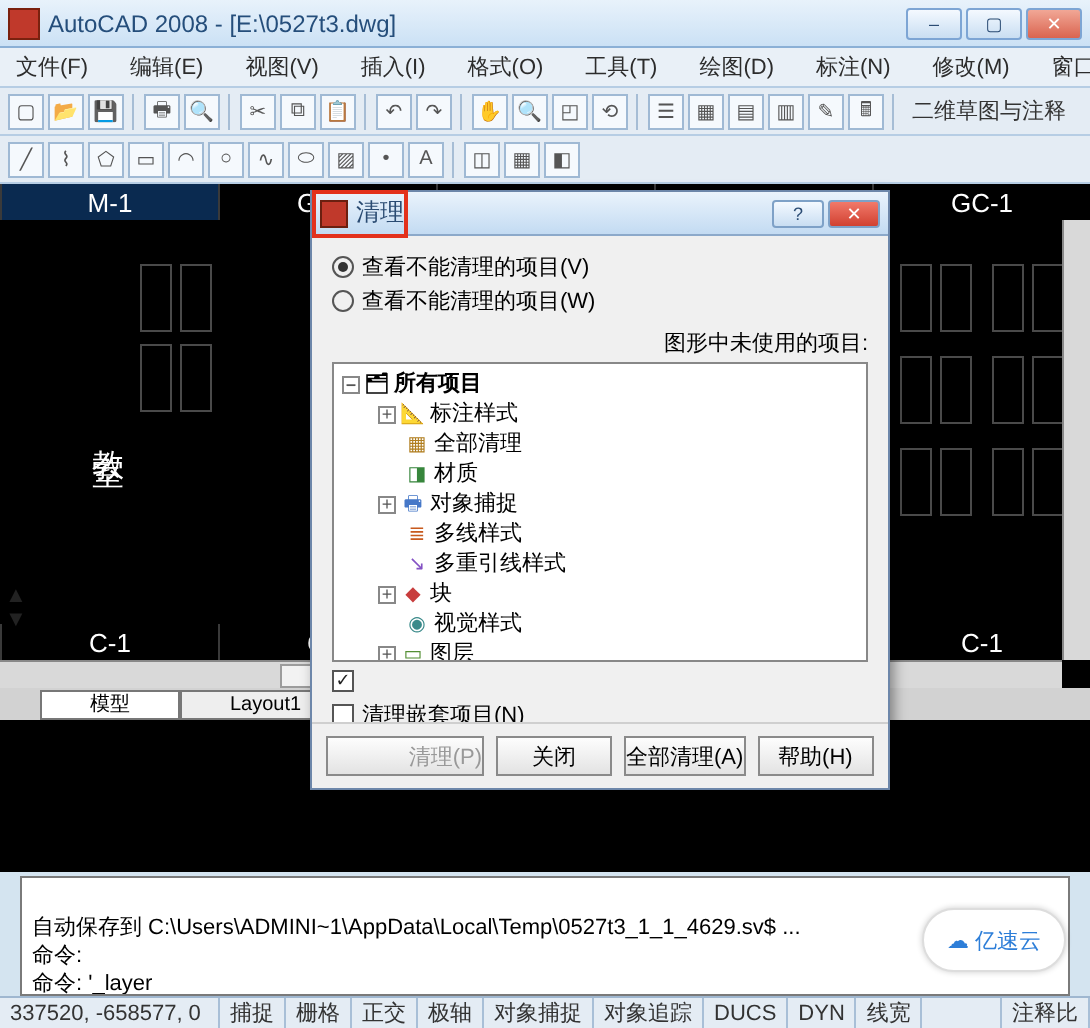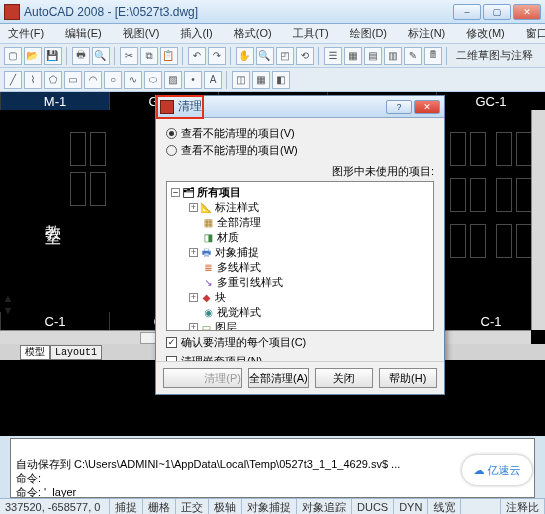--- a/index.html
+++ b/index.html
@@ -20,21 +20,21 @@
 .ruler-top { position: absolute; top: 0; left: 0; right: 0; height: 18px; display: flex; }
 .col-label { color: #fff; border-left: 1px solid #3a3a3a; font-size: 13px; display: flex; align-items: center; justify-content: center; flex: 1; }
 .col-label.marker { background: #0a2a50; }
 .room-label { position: absolute; left: 42px; top: 120px; color: #fff; writing-mode: vertical-rl; font-size: 16px; letter-spacing: 3px; }
 .desk { position: absolute; border: 1px solid #4a4a4a; background: #000; }
 .bottom-cols { position: absolute; bottom: 106px; left: 0; right: 0; height: 18px; display: flex; }
 .scroll-h { position: absolute; bottom: 92px; left: 0; right: 14px; height: 14px; background: #d9d9d9; border-top:1px solid #888;}
 .scroll-h-thumb { position:absolute; left:140px; width:260px; height:12px; top:1px; background:#f2f2f2; border:1px solid #9c9c9c; }
 .scroll-v { position: absolute; right: 0; top: 18px; bottom: 106px; width: 14px; background: #d9d9d9; border-left:1px solid #888;}
 .layout-tabs { position: absolute; bottom: 76px; left: 0; right: 0; height: 16px; background: #d2d2d2; display: flex; align-items: center; padding-left: 20px; gap: 0; }
-.layout-tab { background: #eee; border: 1px solid #777; padding: 0 4px; height: 15px; line-height: 13px; font-size: 10px; font-family: Liberation Mono, monospace; }
+.layout-tab { background: #eee; border: 1px solid #777; padding: 0 24px; height: 15px; line-height: 13px; font-size: 10px; }
 .layout-tab.active { background: #fff; }
 .cmd-area { position: absolute; bottom: 16px; left: 10px; right: 10px; height: 60px; background: #fff; border: 1px solid #7a7a7a; padding: 18px 5px; font-family: Consolas, monospace; font-size: 11px; line-height: 14px; overflow: hidden; }
 .statusbar { position: absolute; bottom: 0; left: 0; right: 0; height: 16px; background: #e4ecf4; border-top: 1px solid #9fb7d0; display: flex; font-size: 10px; color: #333; }
 .status-cell { border-right: 1px solid #a8bfd7; padding: 0 5px; height: 100%; line-height: 16px; }
 
 .dialog { position: absolute; left: 155px; top: 95px; width: 290px; height: 300px; background: #f0f0f0; border: 1px solid #6d87aa; box-shadow: 2px 2px 6px rgba(0,0,0,0.4); display: flex; flex-direction: column; }
 .dlg-title { height: 22px; background: linear-gradient(#eaf3fc,#c3dbf2); display:flex; align-items:center; padding:0 4px; border-bottom:1px solid #8ca9ca;}
 .dlg-title-icon { width:14px; height:14px; background:#c0392b; margin-right:4px; border:1px solid #6b1f10;}
 .dlg-title-text { flex:1; color:#2a4b72; font-size:12px;}
 .dlg-title-highlight { position:absolute; left:0px; top:-1px; width:48px; height:24px; border:2px solid #e3311c; pointer-events:none;}
@@ -276,31 +276,30 @@
           </div>
           <div class="tree-item indent1">
             <span class="exp">+</span>
             <span class="ticon" style="color: rgb(84, 143, 52);">▭</span>
             <span>图层</span>
           </div>
         </div>
     </div>
     <div class="check-row">
       <span class="check">✓</span>
-      <span>确认要清理的每个项目(C)</span>
     </div>
     <div class="check-row">
       <span class="check"></span>
       <span>清理嵌套项目(N)</span>
     </div>
   </div>
   <div class="dlg-actions">
     <button class="act-btn" disabled="">清理(P)</button>
+    <button class="act-btn">关闭</button>
     <button class="act-btn">全部清理(A)</button>
-    <button class="act-btn">关闭</button>
     <button class="act-btn">帮助(H)</button>
   </div>
 </div>
 
 <div class="watermark">
   <span style="margin-right:3px;color:#2d7ed8">☁</span>
     <span>亿速云</span>
 </div>
 
 </body></html>

